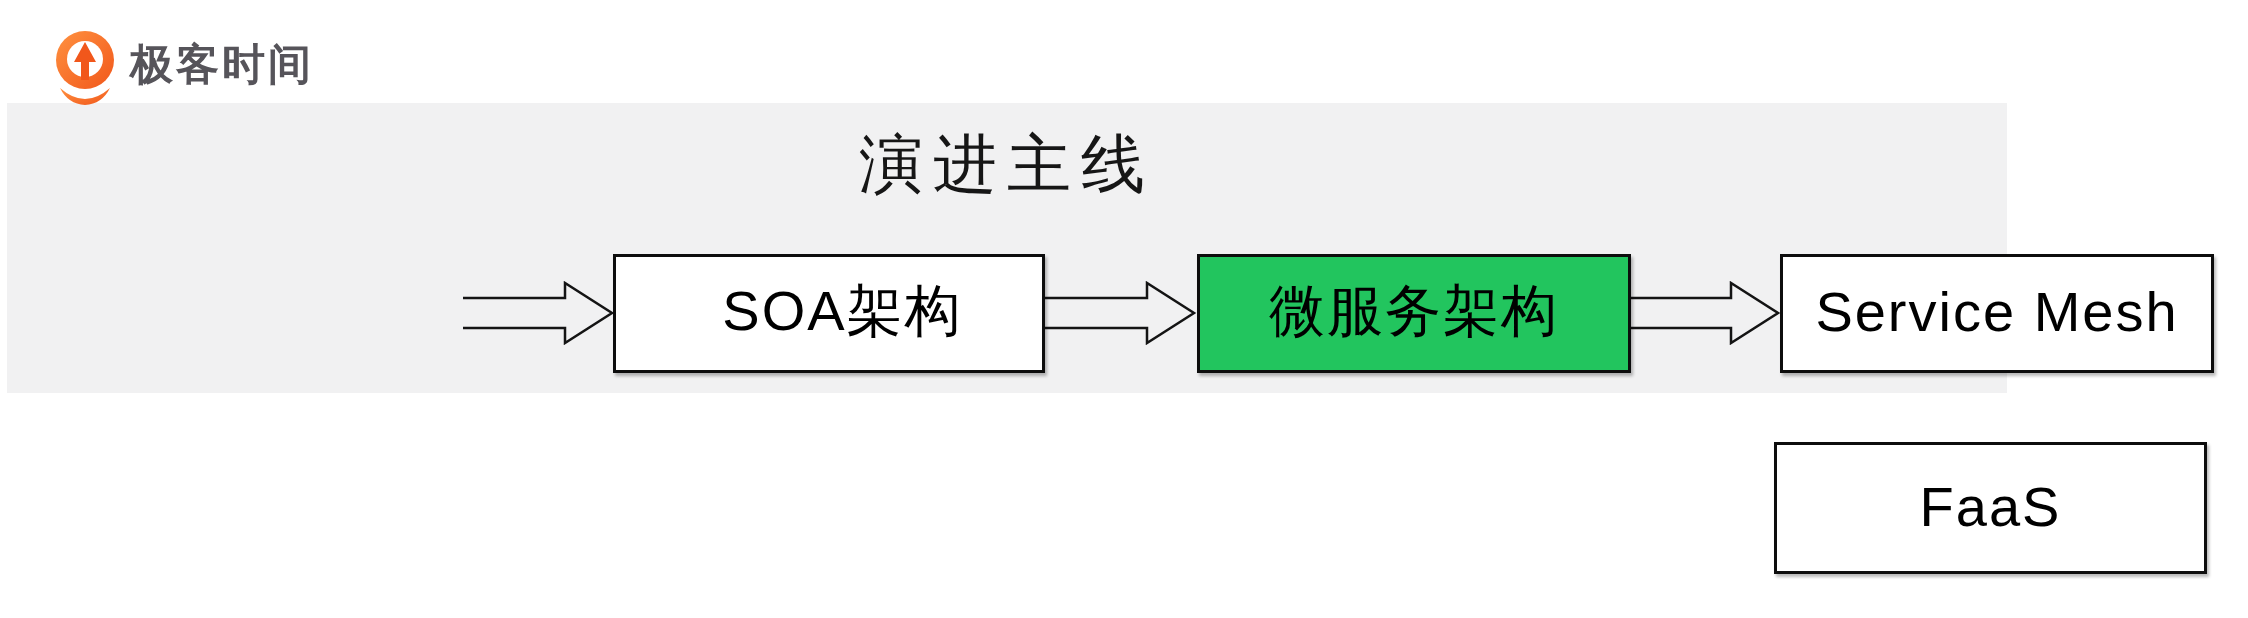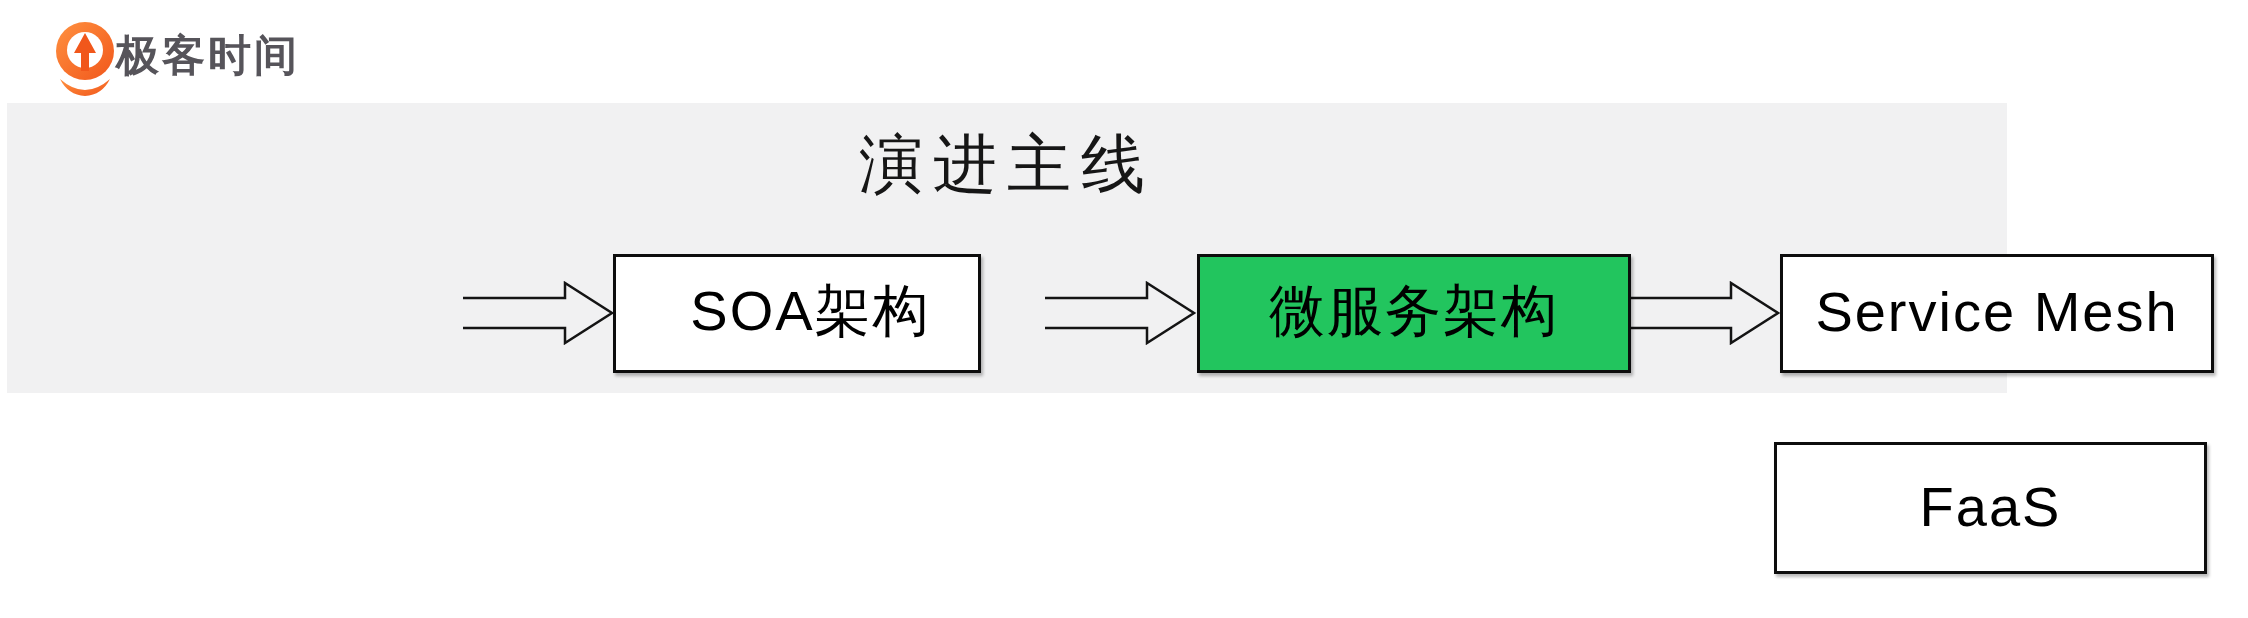--- a/index.html
+++ b/index.html
@@ -10,23 +10,24 @@
     height: 618px;
     background: #ffffff;
     font-family: "Liberation Sans", sans-serif;
     overflow: hidden;
   }
 
   
   .logo {
     position: absolute;
     left: 54px;
-    top: 19px;
+    top: 28px;
     display: flex;
     align-items: center;
+    gap: 14px;
     z-index: 5;
     text-align: right;
   }
   .logo svg { display: block; }
   .logo-text {
     font-size: 43px;
     font-weight: 600;
     color: #56545a;
     letter-spacing: 3px;
     line-height: 1;
@@ -69,21 +70,21 @@
   }
   .fbox .fbox-label {
     font-size: 56px;
     color: #000000;
     letter-spacing: 2px;
     white-space: nowrap;
     padding-bottom: 4px;
   }
   .box-row { top: 254px; }
   .box-1 { left: 30px;   width: 434px; }
-  .box-2 { left: 613px;  width: 368px; padding-left: 27px; }
+  .box-2 { left: 613px;  width: 432px; padding-left: 27px; }
   .box-3 { left: 1197px; width: 434px; }
   .box-4 { left: 1780px; width: 434px; }
   .box-faas { left: 1774px; top: 442px; width: 433px; height: 132px; }
 
   
   .flow-arrow {
     position: absolute;
     top: 281px;
     width: 152px;
     height: 64px;

